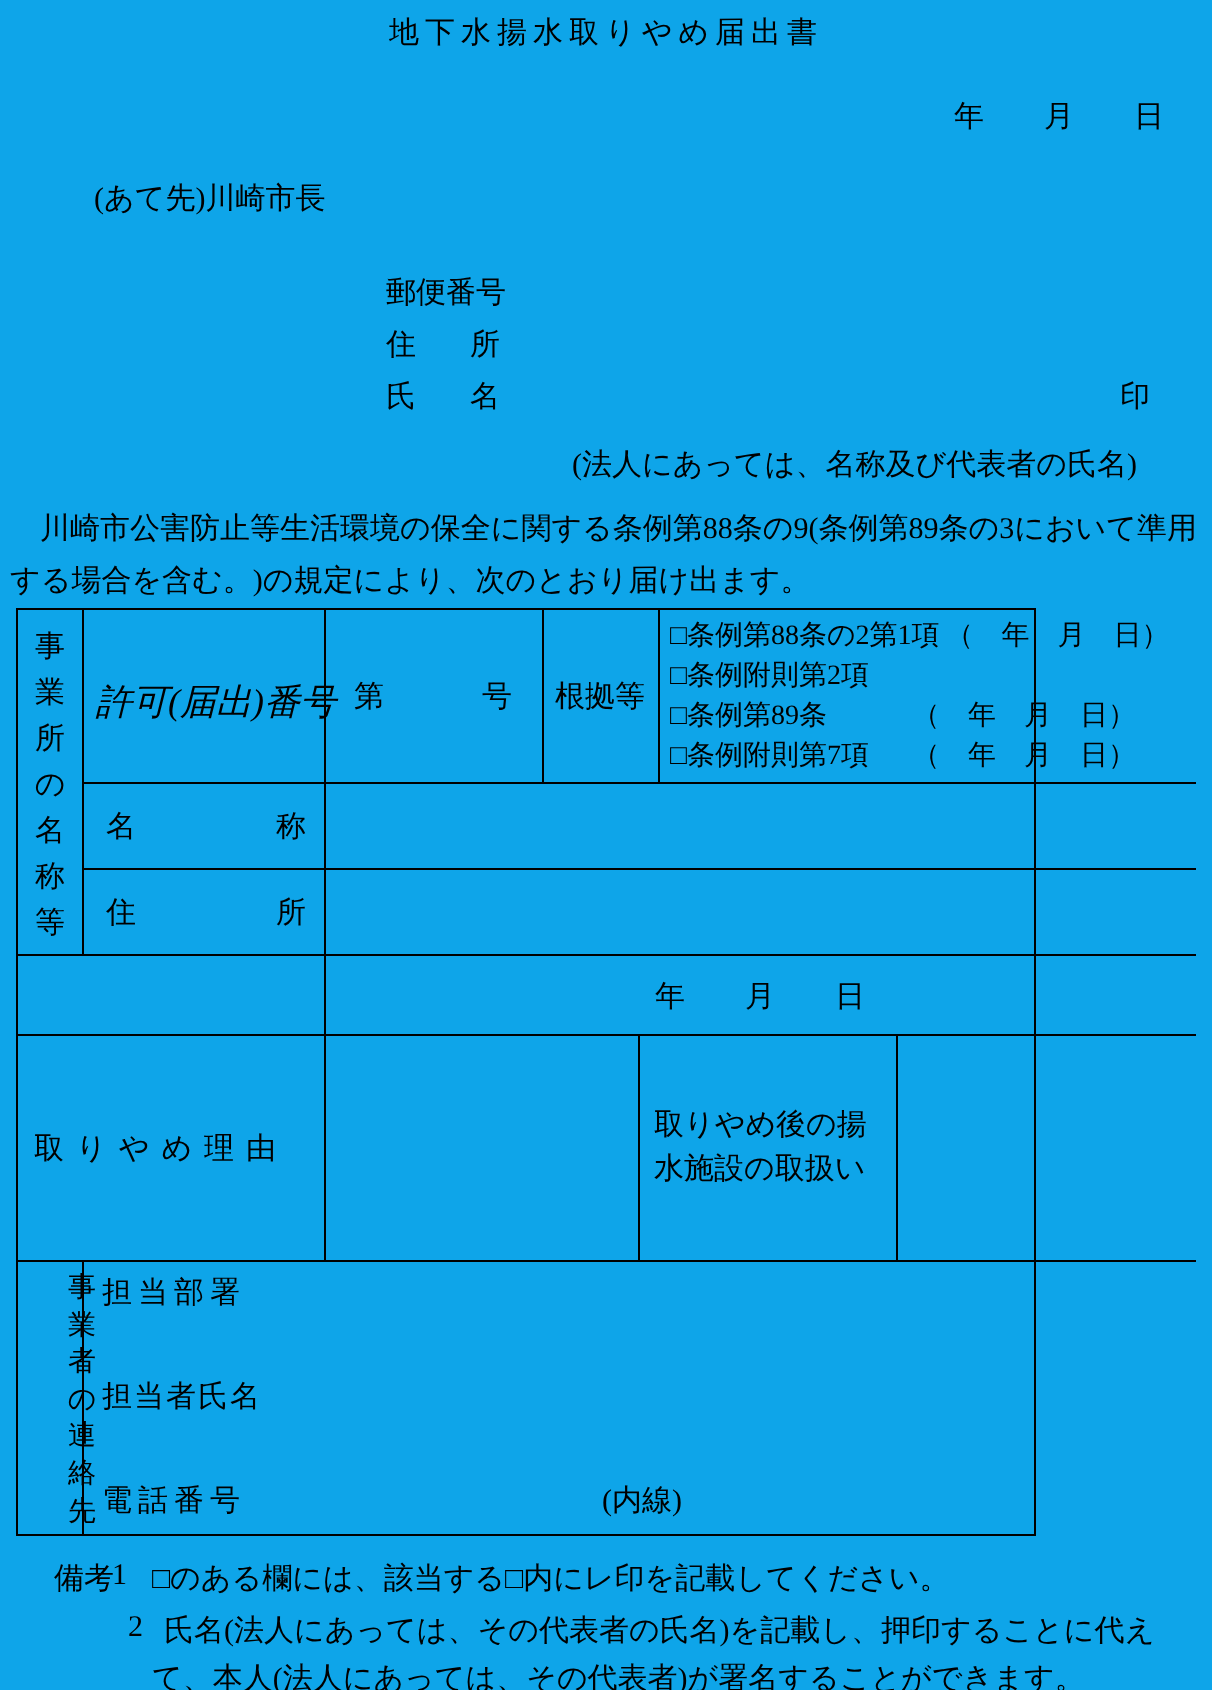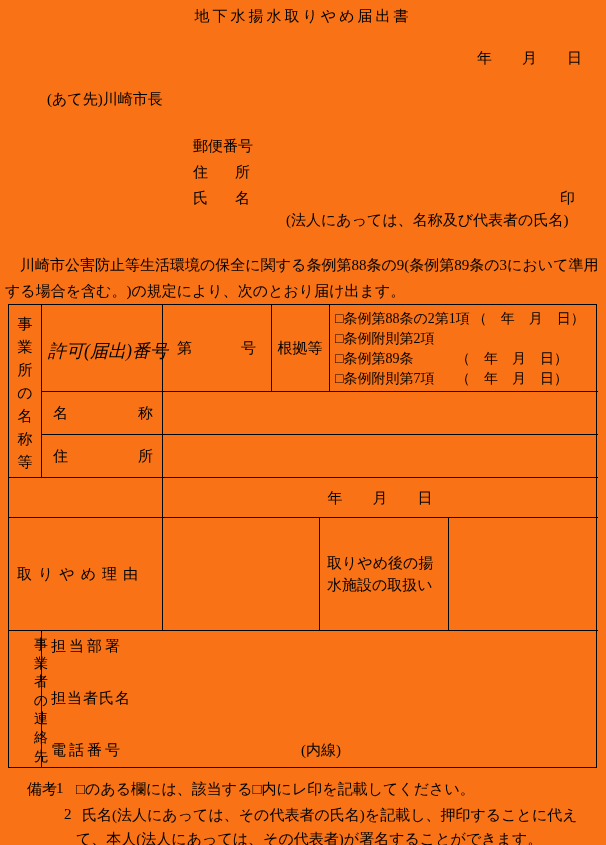--- a/index.html
+++ b/index.html
@@ -1,33 +1,33 @@
 <!DOCTYPE html>
 <html><head>
 <meta charset="utf-8">
 <style>
   html,body{margin:0;padding:0;background:#fff;}
   .page{
-    position:relative;width:606px;height:845px;background:#f97316;
+    position:relative;width:606px;height:845px;background:#0ea5e9;
     font-family:"Liberation Serif","DejaVu Serif",serif;
     color:#000;font-size:15px;overflow:hidden;
   }
   .abs{position:absolute;white-space:nowrap;}
   .title{top:7px;left:0;width:100%;text-align:center;letter-spacing:3px;}
   .date-line{top:49px;right:24px;}
   .addressee{top:90px;left:47px;}
   .postal{top:137px;left:193px;}
   .jrow{display:flex;justify-content:space-between;width:57px;}
   .addr-row{top:163px;left:193px;}
   .name-row{top:189px;left:193px;}
   .seal{top:189px;left:560px;}
-  .corp-note{top:211px;left:286px;text-align:right;}
+  .corp-note{top:223px;left:286px;text-align:right;}
   .body-para{top:252px;left:5px;width:596px;line-height:26px;white-space:normal;text-indent:15px;}
   
-  .ftable{position:absolute;left:8px;top:304px;width:589px;height:464px;border:1px solid #000;box-sizing:border-box;}
+  .ftable{position:absolute;left:8px;top:304px;width:510px;height:464px;border:1px solid #000;box-sizing:border-box;}
   .hl,.vl{position:absolute;background:#000;}
   .hl{height:1px;}
   .vl{width:1px;}
   .vert{width:16px;white-space:normal;word-break:break-all;text-align:center;}
   .cb-line{position:relative;line-height:20px;font-size:14px;}
   .cb-date-fixed{position:absolute;left:121px;top:0;}
   .cbx{display:inline-block;}
   .cells{font-size:18px;font-style:italic;}
   .spaced1{letter-spacing:1px;}
   .spaced3{letter-spacing:3px;}

